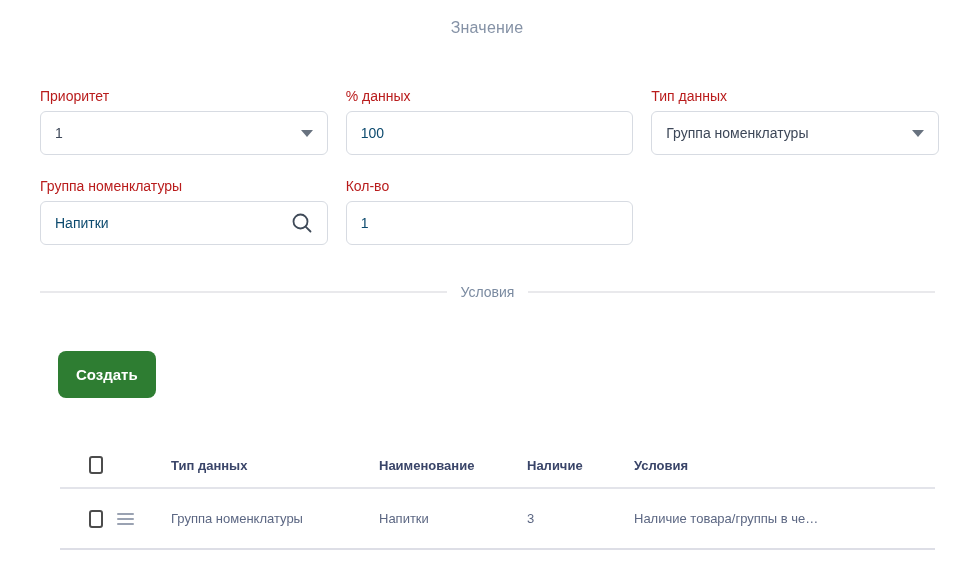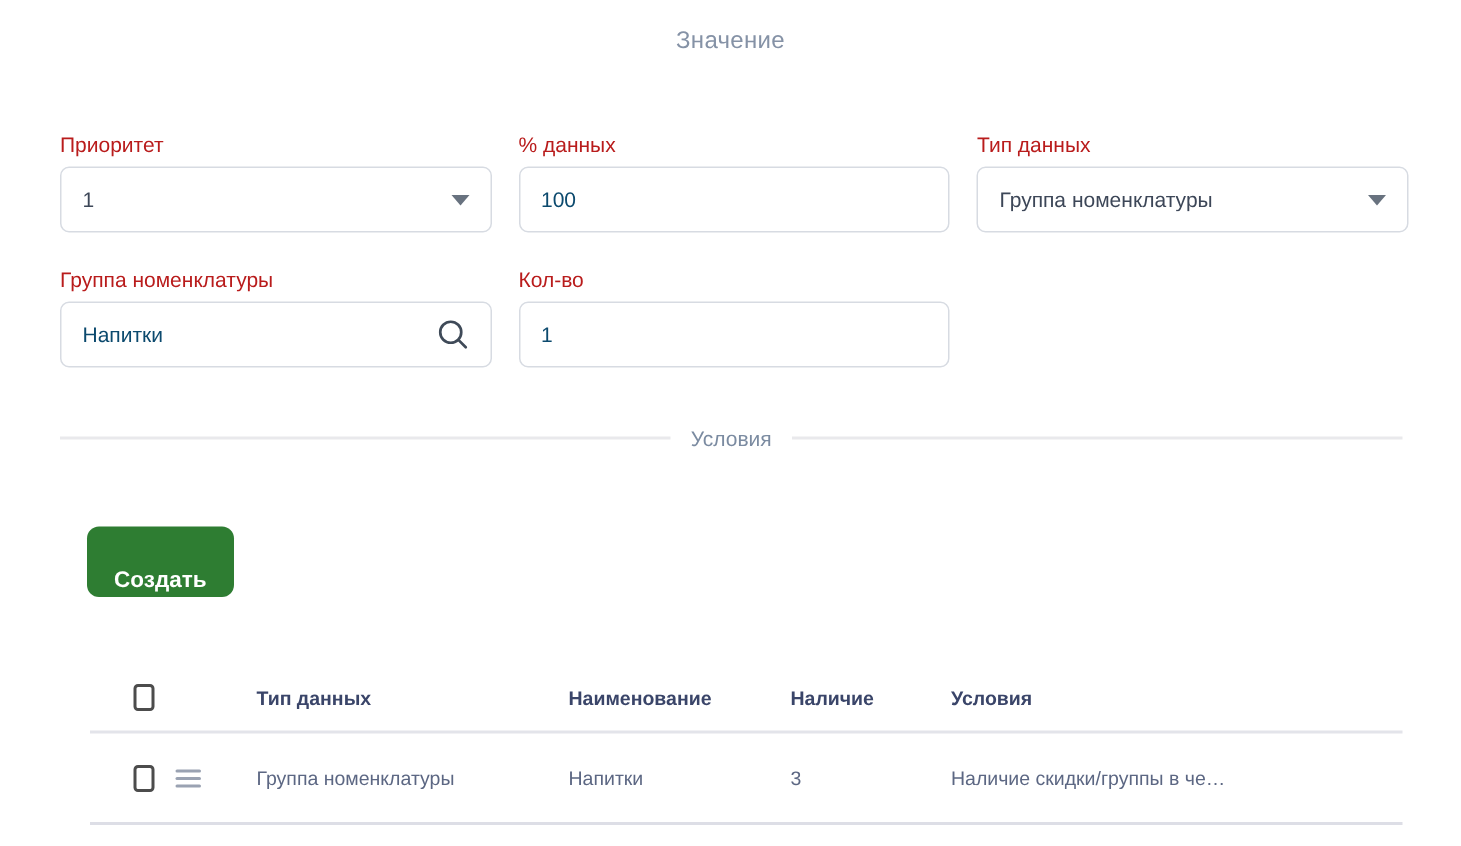--- a/index.html
+++ b/index.html
@@ -95,21 +95,21 @@
   .create-button {
     display: inline-block;
     margin: 51px 0 0 58px;
     background: #2e7d32;
     color: #ffffff;
     border: none;
     border-radius: 8px;
     font-family: inherit;
     font-size: 15px;
     font-weight: bold;
-    padding: 12px 18px;
+    padding: 0 18px;
     height: 47px;
     line-height: 47px;
     cursor: pointer;
   }
 
   
   .table {
     margin: 45px 39px 0 60px;
     width: 875px;
   }
@@ -250,18 +250,18 @@
       <div class="col-drag">
         <span class="drag-handle">
           <span></span>
             <span></span>
             <span></span>
         </span>
       </div>
       <div class="col-type data-cell">Группа номенклатуры</div>
       <div class="col-name data-cell">Напитки</div>
       <div class="col-value data-cell">3</div>
-      <div class="col-cond data-cell">Наличие скидки/группы в че…</div>
+      <div class="col-cond data-cell">Наличие товара/группы в че…</div>
     </div>
 
   </div>
 
 </div>
 
 </body></html>

